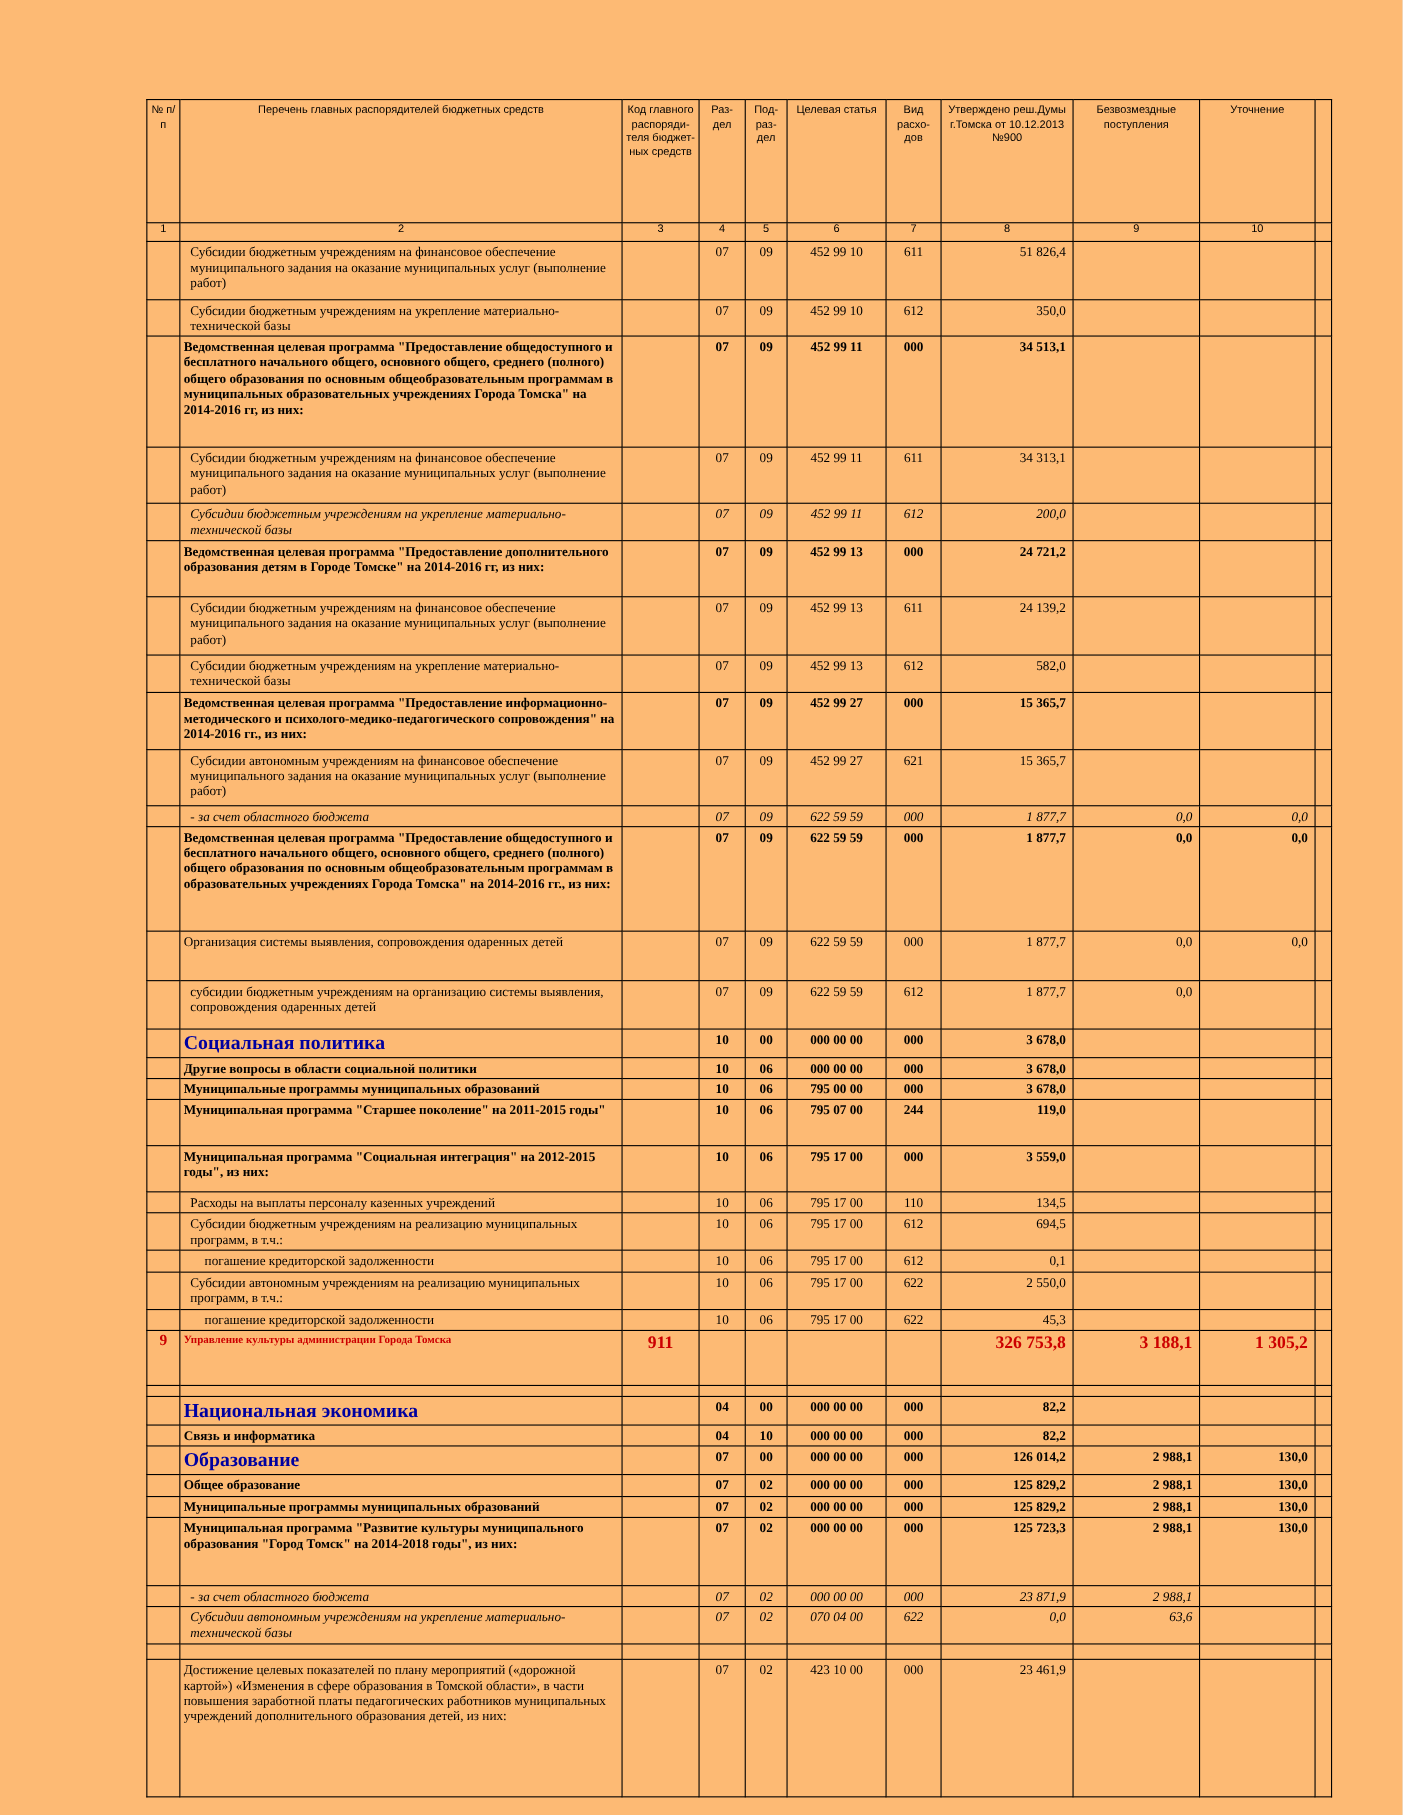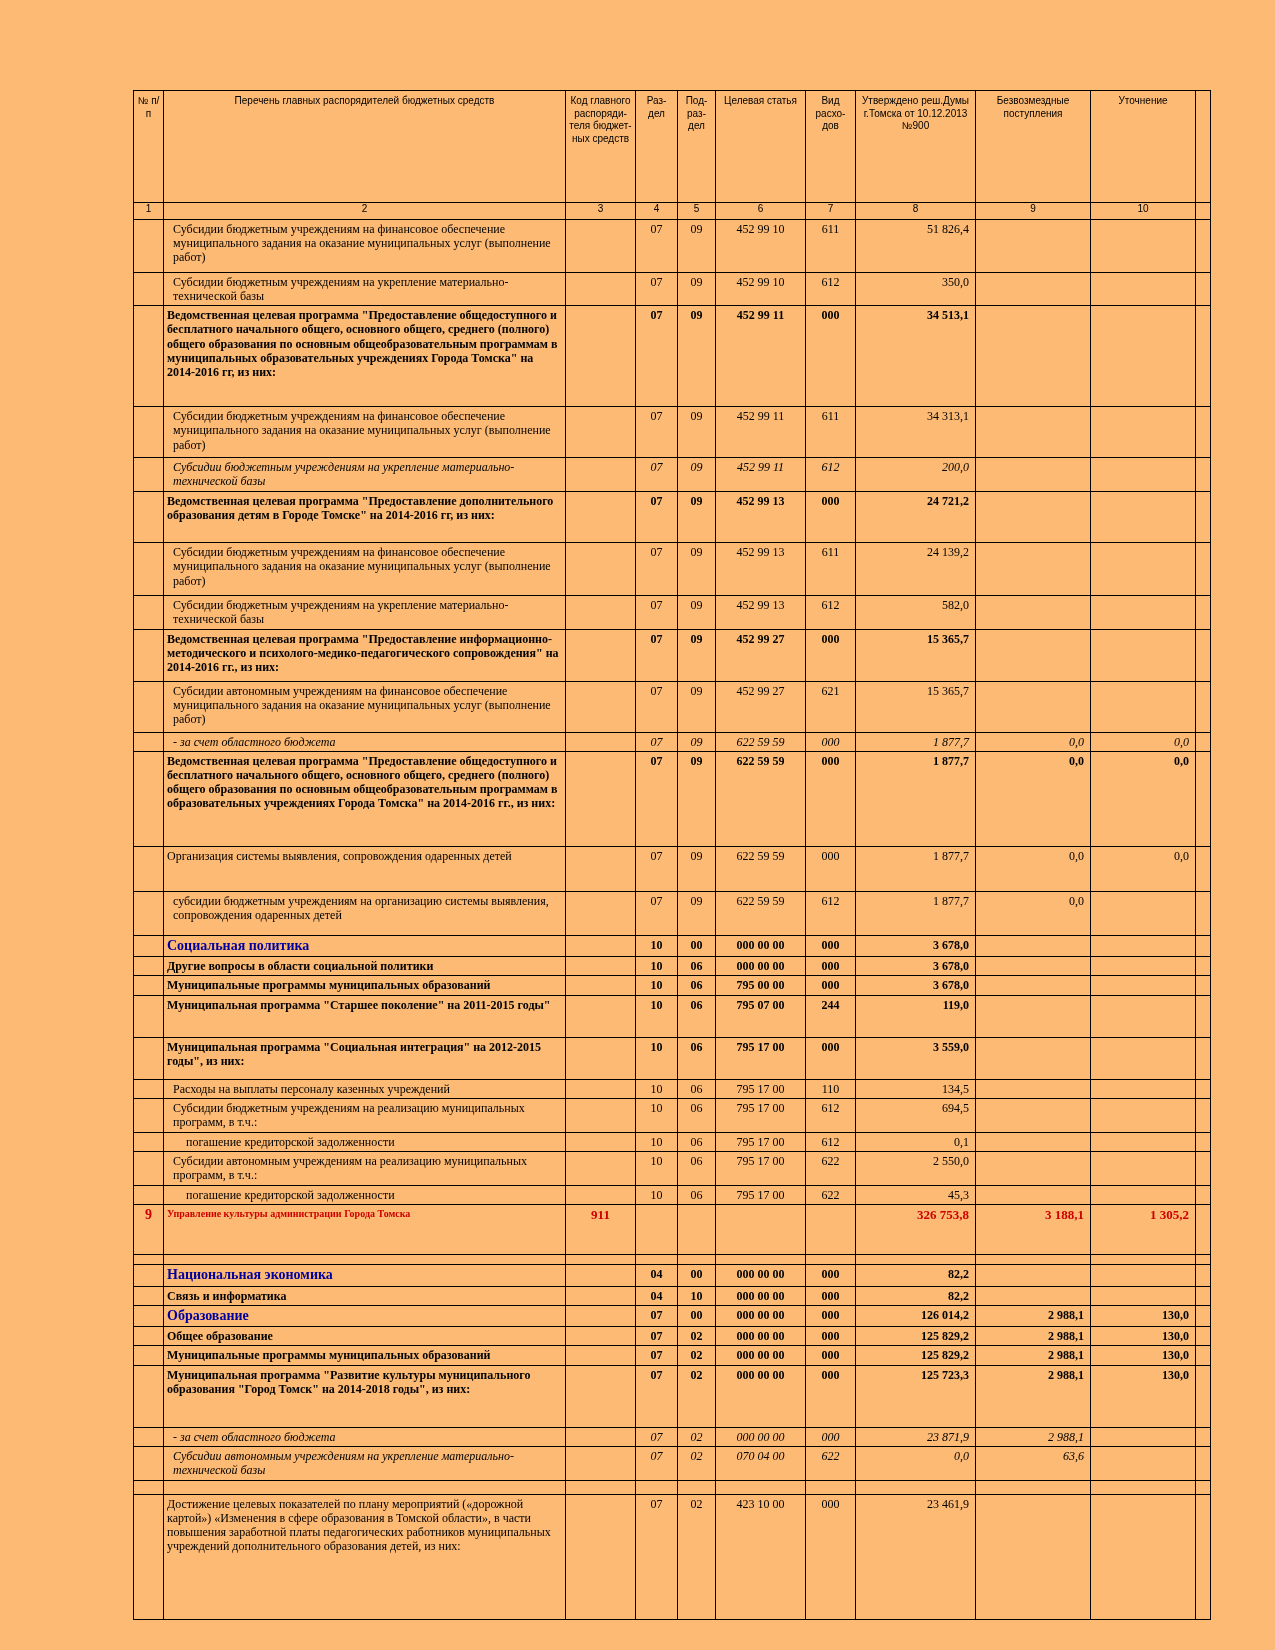--- a/index.html
+++ b/index.html
@@ -28,22 +28,22 @@
   }
   tbody td { font-size:12px; line-height:1.18; }
   td.c-name { text-align:left; padding-left:3px; padding-right:5px; }
   td.c-name.indent-1 { padding-left:9px; }
   td.c-name.indent-2 { padding-left:22px; }
   td.c-num, td.c-code, td.c-razdel, td.c-podrazdel, td.c-target, td.c-vid { text-align:center; }
   td.c-approved, td.c-gratuitous, td.c-refine { text-align:right; padding-right:6px; }
   tr.bold td { font-weight:bold; }
   tr.italic td { font-style:italic; }
   tr.section td { font-weight:bold; }
-  tr.section td.c-name { color:var(--c-section); font-size:14px; }
-  tr.grbs td { color:var(--c-grbs); font-weight:bold; font-size:13px; }
+  tr.section td.c-name { color:var(--c-section); font-size:18px; }
+  tr.grbs td { color:var(--c-grbs); font-weight:bold; font-size:16px; }
   tr.grbs td.c-name { font-size:10px; line-height:1.3; }
   tr.grbs td.c-num { font-size:14px; }
   tr.spacer td { padding:0; }
 </style>
 </head>
 <body>
 
 <div class="page">
   <table class="budget">
     <colgroup>

